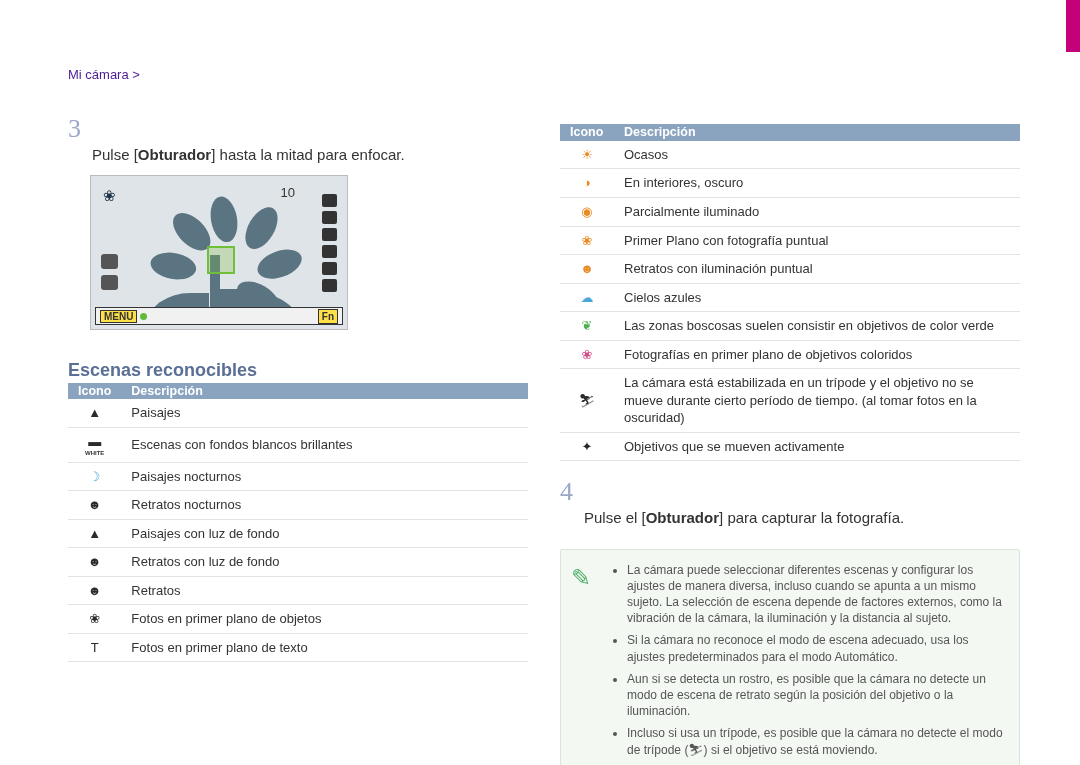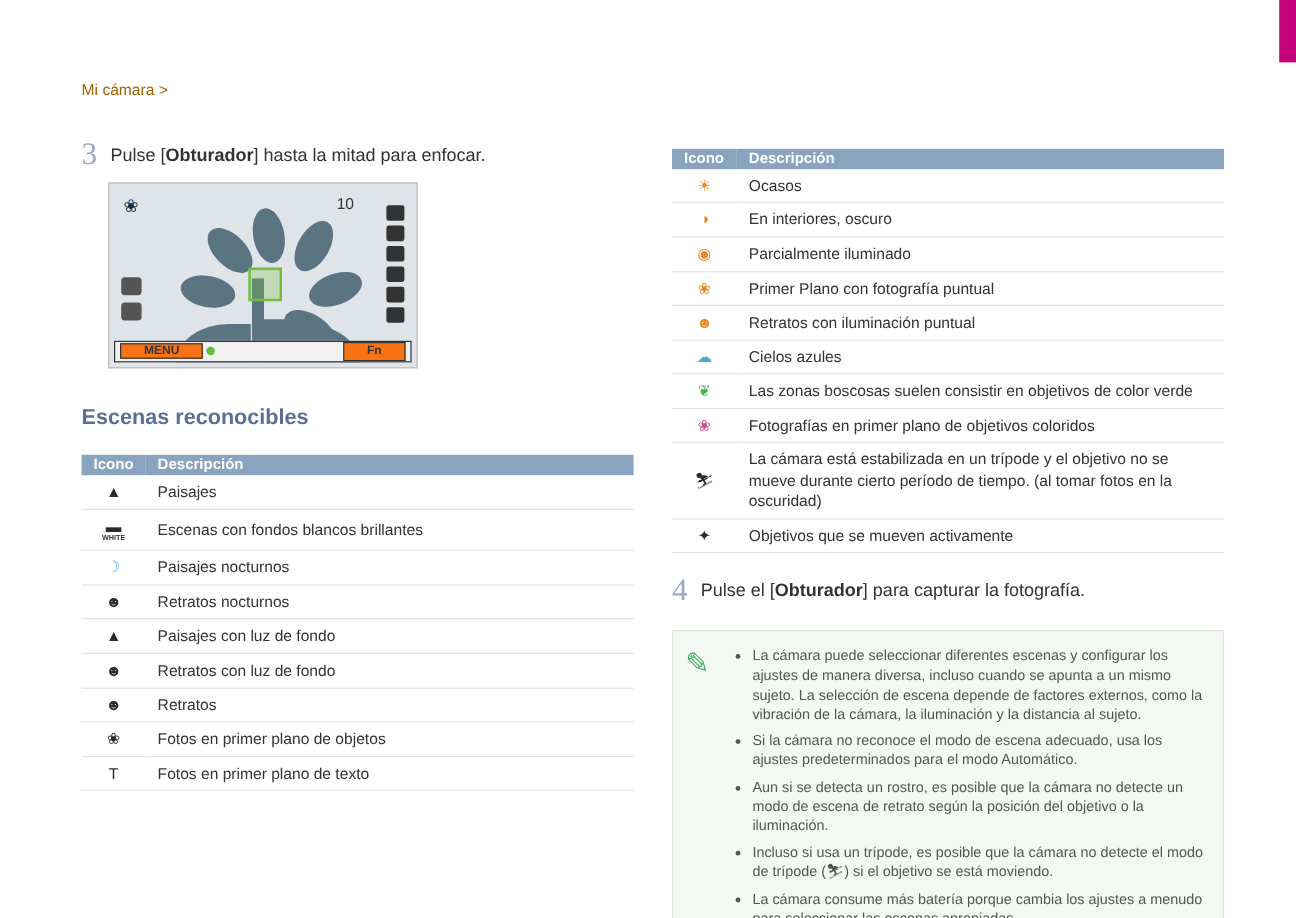--- a/index.html
+++ b/index.html
@@ -25,21 +25,21 @@
     transform: translateX(480px);
     font-size: 34px;
     font-style: italic;
     font-family: Georgia, serif;
     color: #b8b8b8;
   }
   .breadcrumb {
     position: absolute;
     top: 66px; left: 68px;
     font-size: 13px;
-    color: #a16207;
+    color: #4c1d95;
   }
 
   .left-col {
     position: absolute;
     left: 68px; top: 120px;
     width: 460px;
   }
   .right-col {
     position: absolute;
     left: 560px; top: 120px;
@@ -52,21 +52,21 @@
     margin-bottom: 10px;
   }
   .step-num {
     font-family: "Comic Sans MS", cursive;
     font-size: 26px;
     color: #9aa7c7;
     width: 24px;
     line-height: 1;
     margin-top: -4px;
   }
-  .step-text { flex: 1; font-size: 15px; color: #333; }
+  .step-text { flex: 1; font-size: 15px; color: #333; margin-top: 25px; }
   .step-text b { font-weight: 700; }
   .bullet-sub {
     margin: 6px 0 10px 34px;
     font-size: 14px;
     color: #333;
   }
   .bullet-sub::before { content: "• "; }
 
   .camera-preview {
     margin-left: 22px;
@@ -83,27 +83,27 @@
   .flower-leaf2 { position:absolute; bottom:0; left:125px; width:80px; height:36px; background:#5b7481; border-radius:0 80% 0 0 / 0 100% 0 0; }
   .petal { position:absolute; width:26px; height:46px; background:#5b7481; border-radius:50% 50% 50% 50%; transform-origin:50% 100%; }
   .focus-sq { position:absolute; left:112px; top:66px; width:28px; height:28px; border:2px solid #6fbf3b; background:rgba(128,190,70,.3);}
   .tulip { position:absolute; top:6px; left:8px; color:#1d3448; font-size:15px; }
   .ten { position:absolute; top:4px; right:48px; color:#333; font-weight:400; font-size:13px;}
   .rcol { position:absolute; right:6px; top:14px; display:flex; flex-direction:column; gap:4px;}
   .rcol span { width:15px; height:13px; background:#333; border-radius:2px; }
   .lcol { position:absolute; left:6px; top:74px; display:flex; flex-direction:column; gap:6px;}
   .lcol span { width:17px; height:15px; background:#555; border-radius:3px; }
   .cam-bar { position:absolute; left:4px; right:4px; bottom:4px; height:18px; border:1px solid #333; background:#f0f1f0; display:flex; justify-content:space-between; align-items:center; padding:0 4px; font-size:10px; font-weight:700;}
-  .menu-box { border:1px solid #333; padding:0 19px; background:#f97316;}
+  .menu-box { border:1px solid #333; padding:0 3px; background:#fde047;}
   .grn-dot{ width:7px;height:7px;border-radius:50%;background:#5fbb3a;display:inline-block;margin-left:3px;vertical-align:middle;}
 
   .section-h {
     font-size: 18px;
     color: #5a6f96;
-    margin-bottom: 20px;
+    margin-bottom: 0;
     font-weight: 600;
   }
 
   table.scene {
     width: 100%;
     border-collapse: collapse;
     font-size: 13px;
   }
   table.scene thead th {
     background: #8aa3bf;

